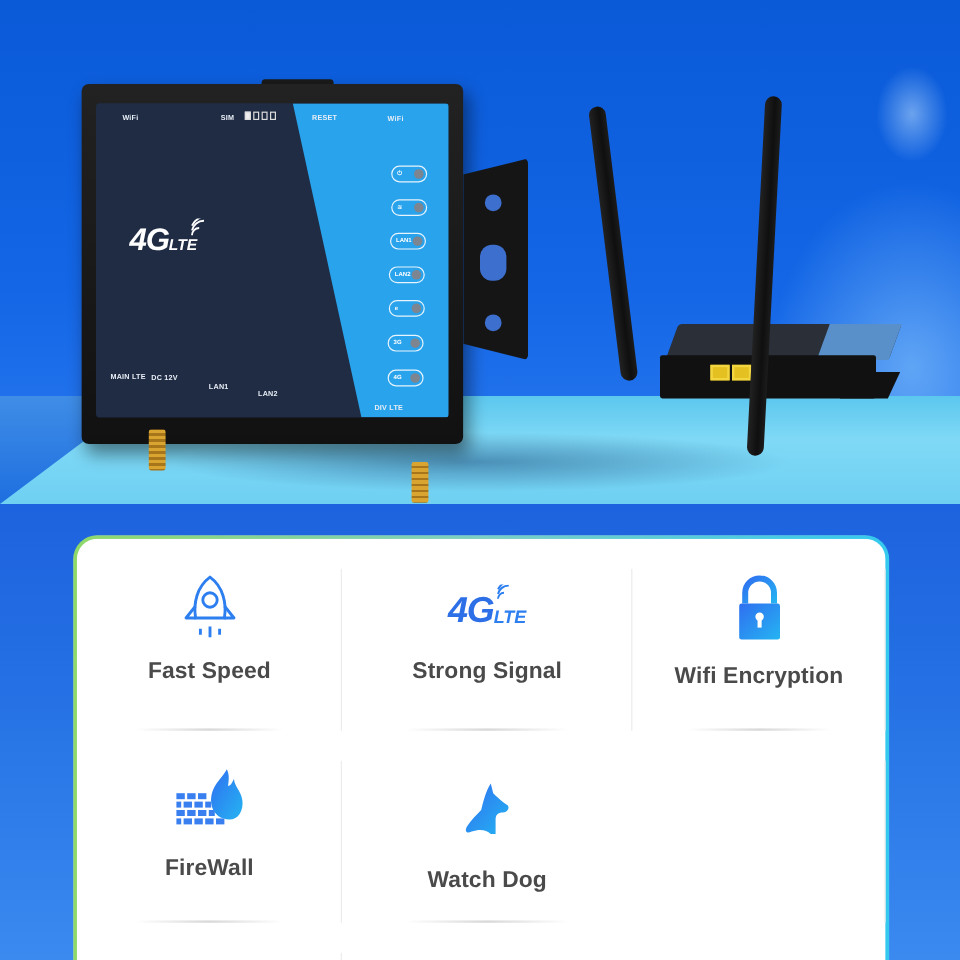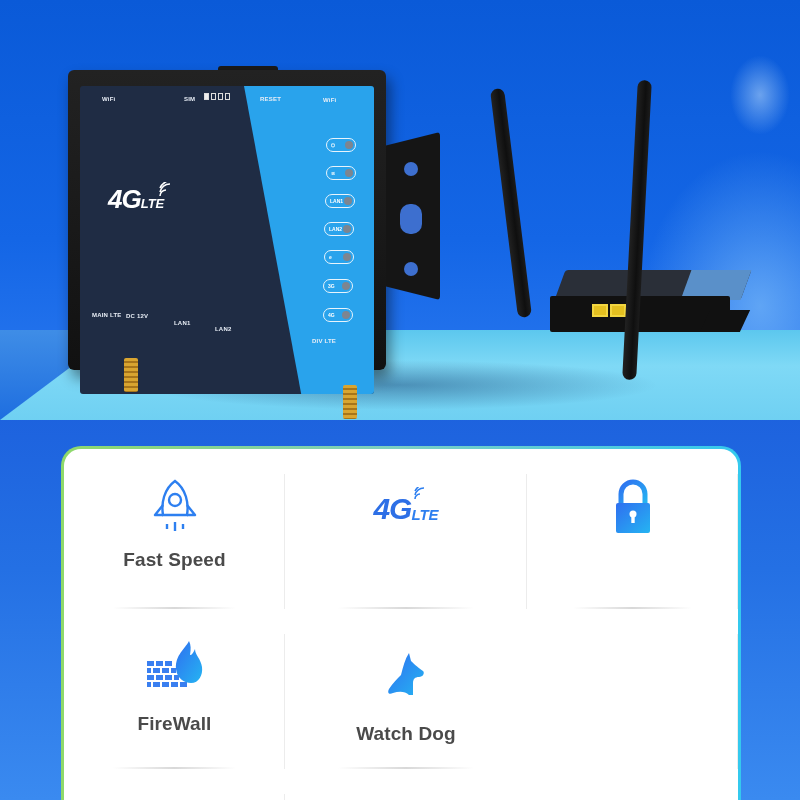--- a/index.html
+++ b/index.html
@@ -43,21 +43,21 @@
     position: absolute; left: 68px; top: 70px; width: 318px; height: 300px;
     background: linear-gradient(180deg, #222 0%, #111 100%);
     border-radius: 6px;
     box-shadow: 4px 8px 14px rgba(0,0,0,0.45);
   }
   .router-tab {
     position: absolute; left: 218px; top: 66px; width: 60px; height: 10px;
     background: #1a1a1a; border-radius: 3px 3px 0 0;
   }
   .router-face {
-    position: absolute; left: 80px; top: 86px; width: 294px; height: 308px;
+    position: absolute; left: 80px; top: 86px; width: 294px; height: 262px;
     background: #1f2c44; overflow: hidden; border-radius: 3px;
   }
   .router-face-blue {
     position: absolute; right: 0; top: 0; bottom: 0; width: 130px;
     background: #29a3ec;
     clip-path: polygon(0 0, 100% 0, 100% 100%, 44% 100%);
   }
   .face-label {
     position: absolute; color: #e8eef6; font-size: 6px; font-weight: bold; letter-spacing: 0.2px;
   }
@@ -268,39 +268,41 @@
       <div class="cell divider-right">
         <div class="icon" style="position:relative;">
           <span style="font-size:30px;font-weight:bold;font-style:italic;color:#2d6fe6;letter-spacing:-1px;">4G</span>
           <span style="font-size:15px;font-weight:bold;font-style:italic;color:#2d7ff0;margin-top:10px;">LTE</span>
           <svg width="16" height="16" viewBox="0 0 16 16" style="position:absolute;right:10px;top:8px;">
             <path d="M2 12 A5 5 0 0 1 7 7" stroke="#2d7ff0" stroke-width="1.6" fill="none"></path>
             <path d="M2 8 A9 9 0 0 1 11 1" stroke="#2d7ff0" stroke-width="1.6" fill="none"></path>
             <path d="M2 4 A13 13 0 0 1 15 -3" stroke="#2d7ff0" stroke-width="1.6" fill="none"></path>
           </svg>
         </div>
+        <div class="label">Strong Signal</div>
         <div class="bottom-rule"></div>
       </div>
 
 
       <div class="cell divider-right row2">
         <div class="icon">
           <svg width="40" height="56" viewBox="0 0 40 56">
             <defs>
                 <linearGradient id="lockg" x1="0" y1="0" x2="1" y2="1">
                   <stop offset="0" stop-color="#2f6ff0"></stop>
                   <stop offset="1" stop-color="#25b4f2"></stop>
                 </linearGradient>
               </defs>
             <path d="M8 24 L8 15 A12 12 0 0 1 32 15 L32 24" fill="none" stroke="url(#lockg)" stroke-width="5"></path>
             <rect x="3" y="24" width="34" height="30" rx="2" fill="url(#lockg)"></rect>
             <circle cx="20" cy="35" r="3.5" fill="#fff"></circle>
             <rect x="18.3" y="36" width="3.4" height="8" fill="#fff"></rect>
           </svg>
         </div>
+        <div class="label">Wifi Encryption</div>
         <div class="bottom-rule"></div>
       </div>
 
       <div class="cell divider-right row2">
         <div class="icon">
           <svg width="60" height="56" viewBox="0 0 60 56">
             <defs>
                 <linearGradient id="fireg" x1="0" y1="0" x2="1" y2="1">
                   <stop offset="0" stop-color="#2f6ff0"></stop>
                   <stop offset="1" stop-color="#25b4f2"></stop>

